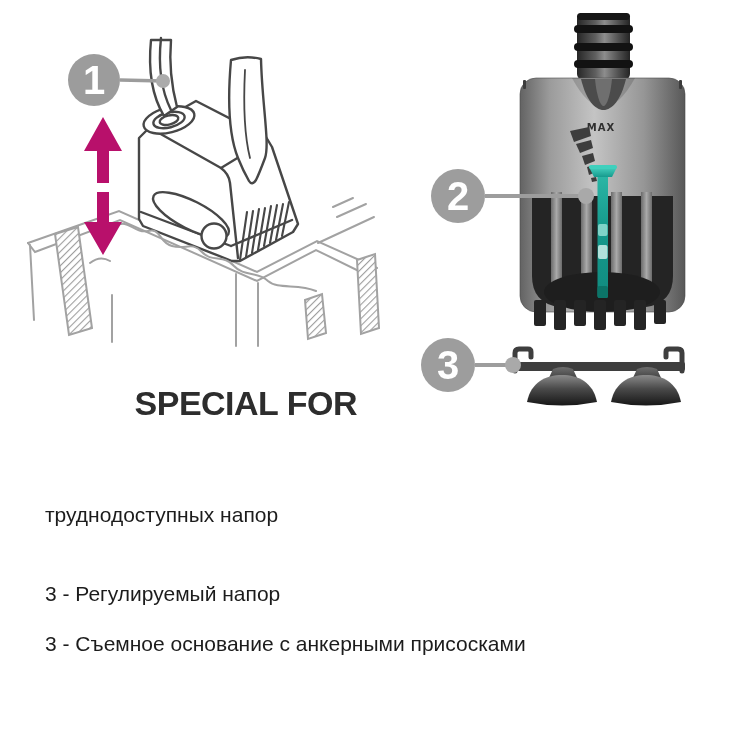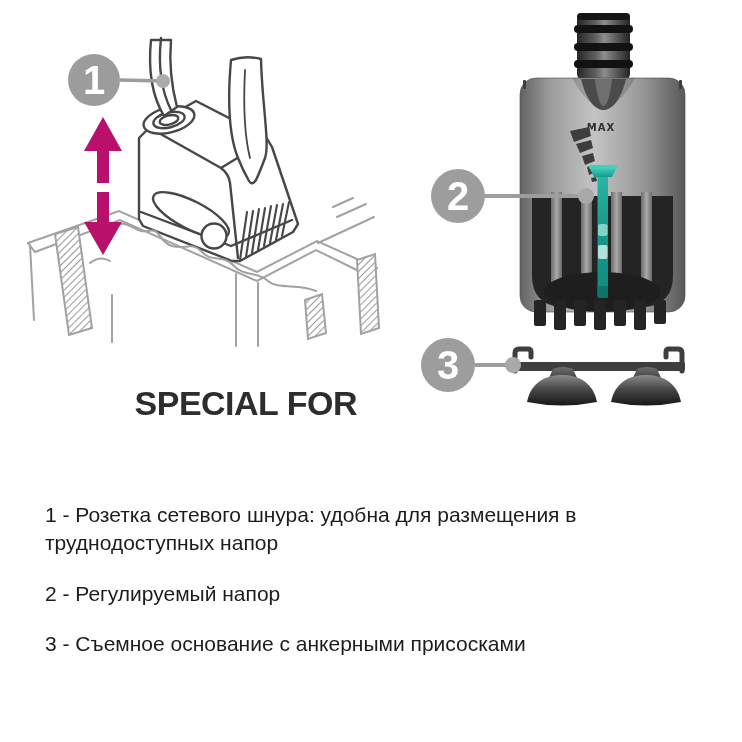--- a/index.html
+++ b/index.html
@@ -213,17 +213,16 @@
 
   <g>
     <line x1="75" y1="365" x2="113" y2="365" stroke="#9d9d9d" stroke-width="4"></line>
     <circle cx="113" cy="365" r="8" fill="#a9a9a9"></circle>
     <circle cx="48" cy="365" r="27" fill="#9d9d9d"></circle>
     <text class="callout-num" x="48" y="379" text-anchor="middle">3</text>
   </g>
 </svg>
 
 <p class="legend-item" id="li1">
-  <span>1 - Розетка сетевого шнура: удобна для размещения в</span>
   <span>труднодоступных напор</span>
 </p>
-<p class="legend-item" id="li2">2 - Регулируемый напор</p>
+<p class="legend-item" id="li2">3 - Регулируемый напор</p>
 <p class="legend-item" id="li3">3 - Съемное основание с анкерными присосками</p>
 
 </body></html>

